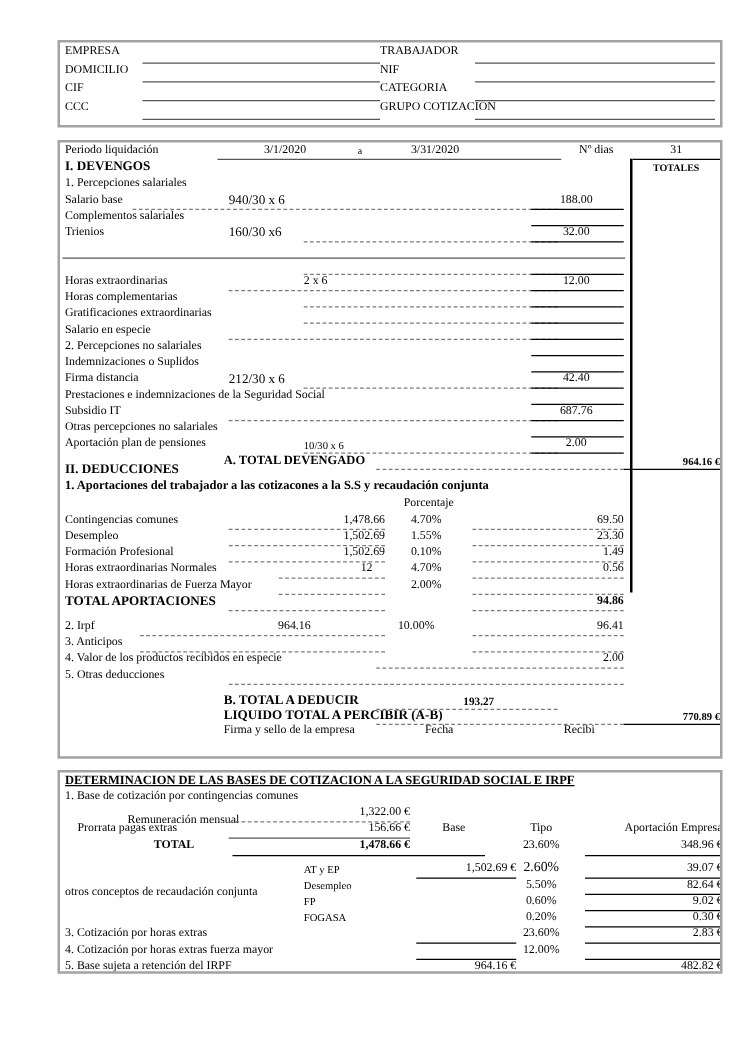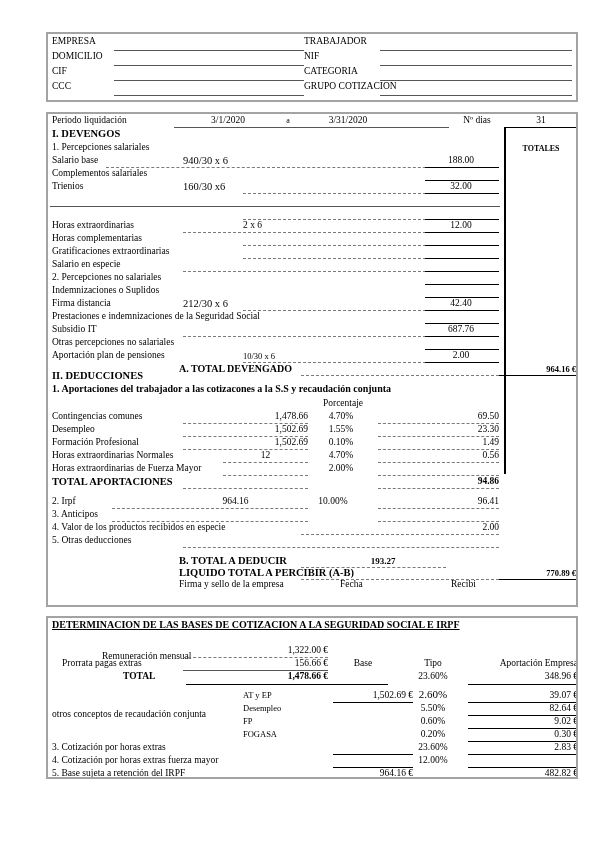--- a/index.html
+++ b/index.html
@@ -98,21 +98,21 @@
     <div class="cell" style="left:4px; top:0px;">Periodo liquidación</div>
     <div class="cell center" style="left:135px; top:0px; width:90px;">3/1/2020</div>
     <div class="cell center" style="left:225px; top:0px; width:30px; font-size:8px;">a</div>
     <div class="cell center" style="left:250px; top:0px; width:100px;">3/31/2020</div>
     <div class="ul-thin" style="left:126px; top:13px; width:275px;"></div>
     <div class="cell center" style="left:402px; top:0px; width:54px;">Nº dias</div>
     <div class="cell center" style="left:456px; top:0px; width:74px;">31</div>
     <div class="ul-solid" style="left:458px; top:13px; width:70px;"></div>
 
     <div class="cell bold" style="left:4px; top:13px; font-size:10.5px;">I. DEVENGOS</div>
-    <div class="cell bold center" style="left:458px; top:28px; width:70px; font-size:8px;">TOTALES</div>
+    <div class="cell bold center" style="left:458px; top:14px; width:70px; font-size:8px;">TOTALES</div>
 
     <div class="cell" style="left:4px; top:27px;">1. Percepciones salariales</div>
 
     <div class="cell" style="left:4px; top:40px;">Salario base</div>
     <div class="cell" style="left:135px; top:40px; font-size:10.5px;">940/30 x 6</div>
     <div class="cell center" style="left:375px; top:40px; width:76px;">188.00</div>
     <div class="ul-dot" style="left:58px; top:53px; width:340px;"></div>
     <div class="ul-solid" style="left:377px; top:53px; width:74px;"></div>
 
     <div class="cell" style="left:4px; top:53px;">Complementos salariales</div>
@@ -200,21 +200,21 @@
     <div class="ul-dot" style="left:330px; top:322px; width:121px;"></div>
 
     <div class="cell" style="left:4px; top:322px;">Formación Profesional</div>
     <div class="cell right" style="left:175px; top:322px; width:85px;">1,502.69</div>
     <div class="cell center" style="left:263px; top:322px; width:60px;">0.10%</div>
     <div class="cell right" style="left:355px; top:322px; width:96px;">1.49</div>
     <div class="ul-dot" style="left:135px; top:335px; width:125px;"></div>
     <div class="ul-dot" style="left:330px; top:335px; width:121px;"></div>
 
     <div class="cell" style="left:4px; top:335px;">Horas extraordinarias Normales</div>
-    <div class="cell center" style="left:175px; top:335px; width:85px;">12</div>
+    <div class="cell center" style="left:165px; top:335px; width:85px;text-align:right;">12</div>
     <div class="cell center" style="left:263px; top:335px; width:60px;">4.70%</div>
     <div class="cell right" style="left:355px; top:335px; width:96px;">0.56</div>
     <div class="ul-dot" style="left:175px; top:348px; width:85px;"></div>
     <div class="ul-dot" style="left:330px; top:348px; width:121px;"></div>
 
     <div class="cell" style="left:4px; top:348px;">Horas extraordinarias de Fuerza Mayor</div>
     <div class="cell center" style="left:263px; top:348px; width:60px;">2.00%</div>
     <div class="ul-dot" style="left:175px; top:361px; width:85px;"></div>
     <div class="ul-dot" style="left:330px; top:361px; width:121px;"></div>
 
@@ -252,20 +252,21 @@
 
     <div class="cell" style="left:131px; top:464px;">Firma y sello de la empresa</div>
     <div class="cell" style="left:292px; top:464px;">Fecha</div>
     <div class="cell" style="left:403px; top:464px;">Recibi</div>
   </div>
 
   <div class="box" style="left:46px; top:616px; width:532px; height:163px;">
 
     <div class="cell bold" style="left:4px; top:0px; font-size:10px; text-decoration:underline;">DETERMINACION DE LAS BASES DE COTIZACION A LA SEGURIDAD SOCIAL E IRPF</div>
 
+    <div class="cell" style="left:4px; top:13px;">1. Base de cotización por contingencias comunes</div>
 
     <div class="cell" style="left:14px; top:32px;margin-left:40px;">Remuneración mensual</div>
     <div class="cell right" style="left:195px; top:26px; width:85px;">1,322.00 €</div>
     <div class="ul-dot" style="left:135px; top:39px; width:145px;"></div>
 
     <div class="cell" style="left:14px; top:39px;">Prorrata pagas extras</div>
     <div class="cell right" style="left:195px; top:39px; width:85px;">156.66 €</div>
     <div class="ul-thin" style="left:135px; top:52px; width:145px;"></div>
 
     <div class="cell center" style="left:285px; top:39px; width:60px;">Base</div>

